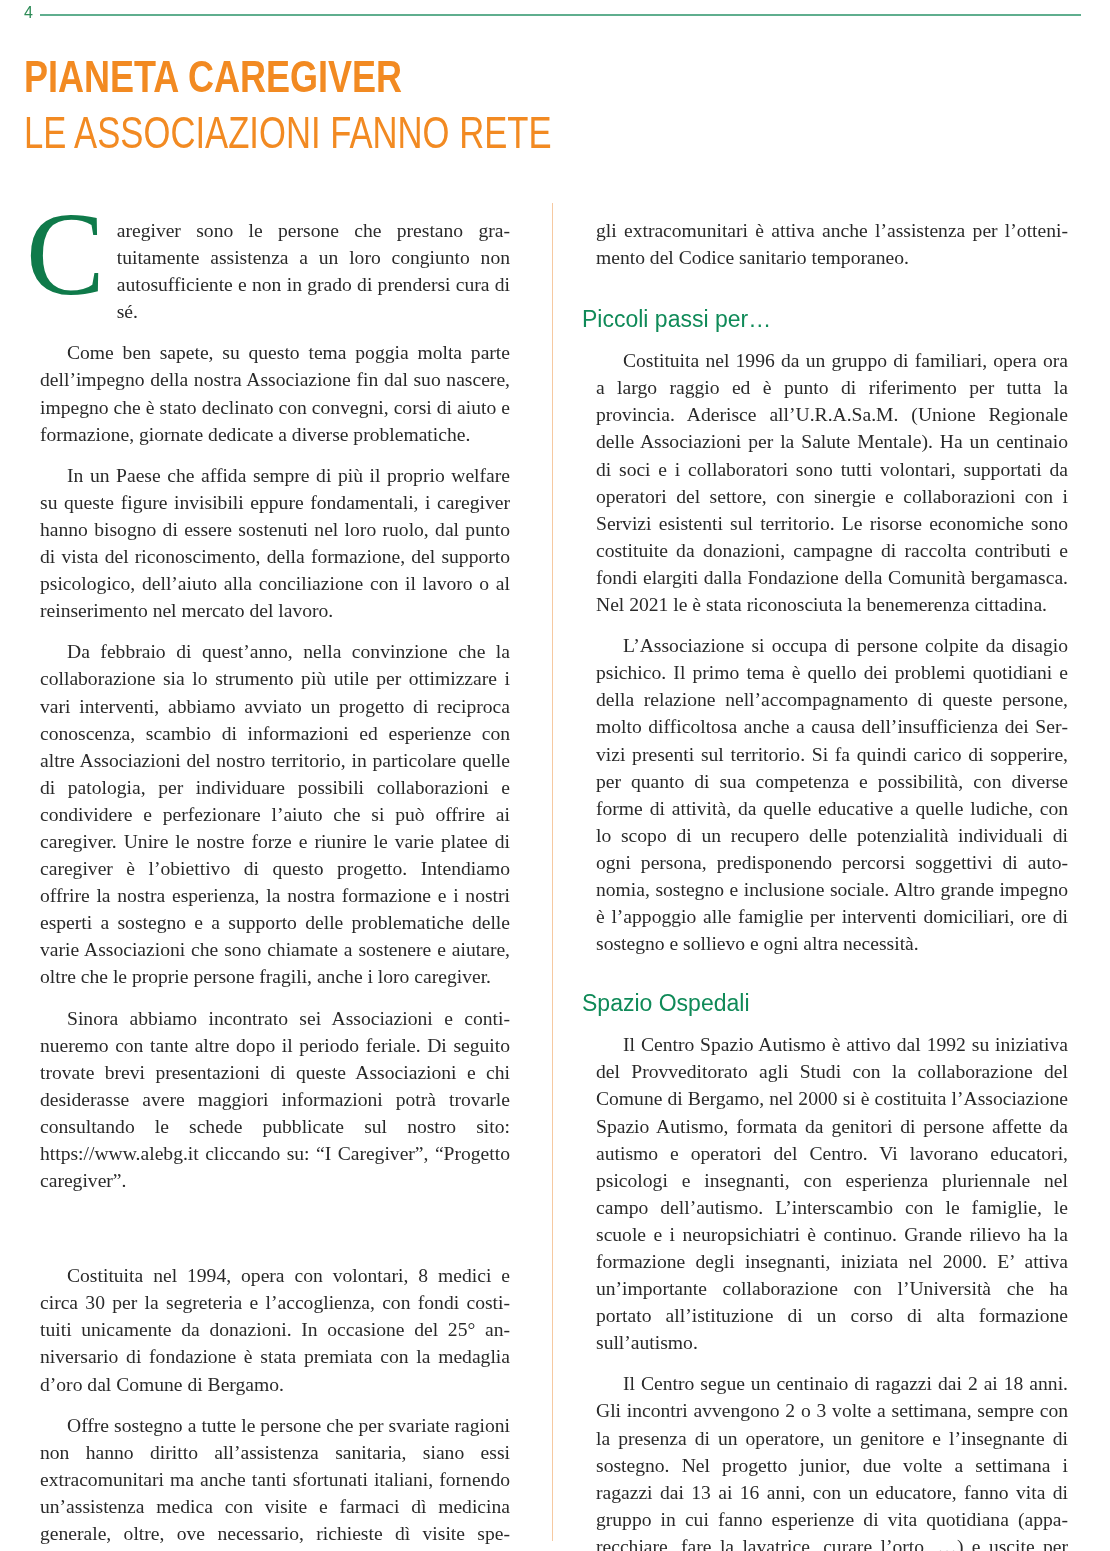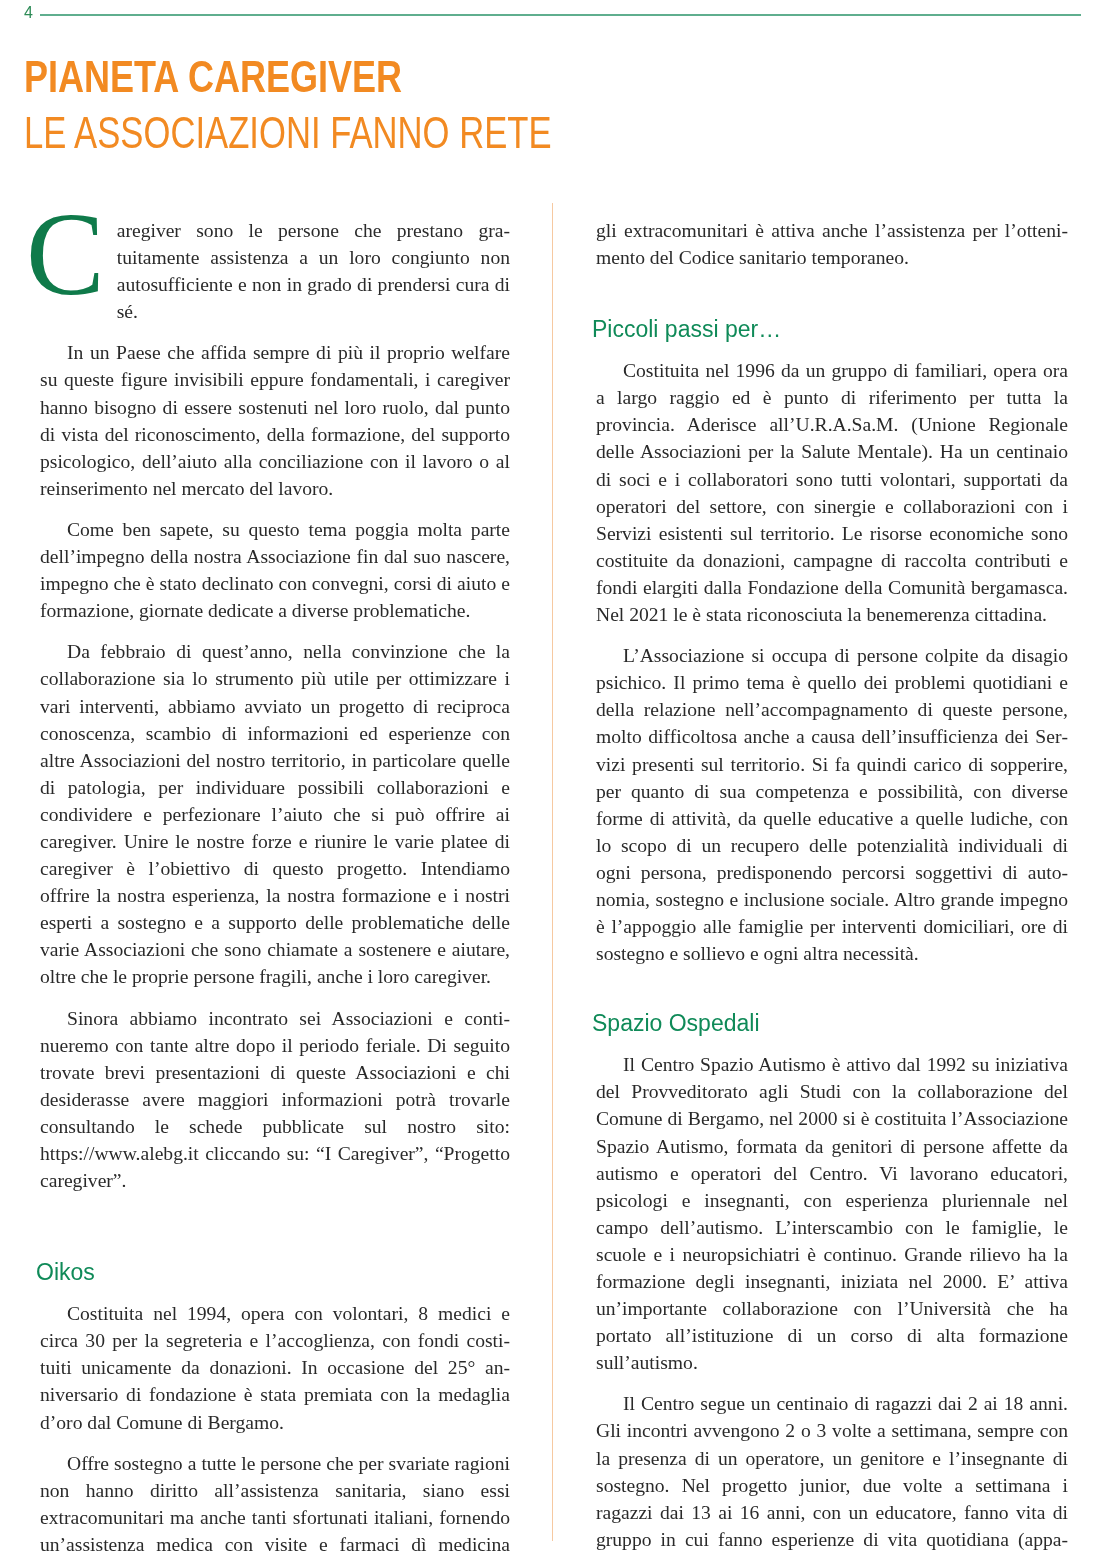--- a/index.html
+++ b/index.html
@@ -36,47 +36,46 @@
   .dropcap {
     float: left; font-family: "Liberation Serif", serif; color: #0f7a4a;
     font-size: 118px; line-height: 92px; margin: 6px 12px 0 0; padding: 0;
     height: 100px;
   }
   .divider {
     position: absolute; left: 552px; top: 203px; width: 1px; height: 1338px;
     background: #f6c9a1;
   }
   .section-h {
-    margin: 10px; font-family: "Liberation Sans", sans-serif; font-weight: normal;
+    margin: 0; font-family: "Liberation Sans", sans-serif; font-weight: normal;
     font-size: 23px; line-height: 28px; color: #0f8a58; text-align: left;
     text-indent: 0;
   }
   .gap-l { height: 40px; }
   .gap-s { height: 18px; }
   .gap-m { height: 20px; }
 </style>
 </head>
 <body>
 
 <div>
   <span class="page-num">4</span>
   <div class="top-rule"></div>
   <h1 class="title-main">PIANETA CAREGIVER</h1>
   <h2 class="title-sub">LE ASSOCIAZIONI FANNO RETE</h2>
 </div>
 
 <div class="col col-left">
   <span class="dropcap">C</span>
   <p class="noindent">aregiver sono le persone che prestano gra­tuitamente assistenza a un loro congiun­to non autosufficiente e non in grado di prendersi cura di sé.</p>
+  <p>Come ben sapete, su questo tema poggia molta parte dell’impegno della nostra Associazione fin dal suo nasce­re, impegno che è stato declinato con convegni, corsi di aiuto e formazione, giornate dedicate a diverse proble­matiche.</p>
   <p>In un Paese che affida sempre di più il proprio welfare su queste figure invisibili eppure fondamentali, i caregi­ver hanno bisogno di essere sostenuti nel loro ruolo, dal punto di vista del riconoscimento, della formazione, del supporto psicologico, dell’aiuto alla conciliazione con il lavoro o al reinserimento nel mercato del lavoro.</p>
-  <p>Come ben sapete, su questo tema poggia molta parte dell’impegno della nostra Associazione fin dal suo nasce­re, impegno che è stato declinato con convegni, corsi di aiuto e formazione, giornate dedicate a diverse proble­matiche.</p>
   <p>Da febbraio di quest’anno, nella convinzione che la collaborazione sia lo strumento più utile per ottimizza­re i vari interventi, abbiamo avviato un progetto di reci­proca conoscenza, scambio di informazioni ed esperienze con altre Associazioni del nostro territorio, in particolare quelle di patologia, per individuare possibili collaborazio­ni e condividere e perfezionare l’aiuto che si può offrire ai caregiver. Unire le nostre forze e riunire le varie platee di caregiver è l’obiettivo di questo progetto. Intendiamo offrire la nostra esperienza, la nostra formazione e i no­stri esperti a sostegno e a supporto delle problematiche delle varie Associazioni che sono chiamate a sostenere e aiutare, oltre che le proprie persone fragili, anche i loro caregiver.</p>
   <p>Sinora abbiamo incontrato sei Associazioni e conti­nueremo con tante altre dopo il periodo feriale. Di se­guito trovate brevi presentazioni di queste Associazioni e chi desiderasse avere maggiori informazioni potrà tro­varle consultando le schede pubblicate sul nostro sito: https://www.alebg.it cliccando su: “I Caregiver”, “Pro­getto caregiver”.</p>
   <div class="gap-l"></div>
-  <h3 class="section-h">Oikos</h3>
   <p>Costituita nel 1994, opera con volontari, 8 medici e circa 30 per la segreteria e l’accoglienza, con fondi costi­tuiti unicamente da donazioni. In occasione del 25° an­niversario di fondazione è stata premiata con la medaglia d’oro dal Comune di Bergamo.</p>
   <p>Offre sostegno a tutte le persone che per svariate ra­gioni non hanno diritto all’assistenza sanitaria, siano essi extracomunitari ma anche tanti sfortunati italiani, for­nendo un’assistenza medica con visite e farmaci dì medi­cina generale, oltre, ove necessario, richieste dì visite spe­cialistiche agli Ospedali Papa Giovanni e dì Seriate. Per</p>
 </div>
 
 <div class="divider"></div>
 
 <div class="col col-right">
   <p class="noindent">gli extracomunitari è attiva anche l’assistenza per l’otteni­mento del Codice sanitario temporaneo.</p>
   <div class="gap-m"></div>
   <h3 class="section-h">Piccoli passi per…</h3>

